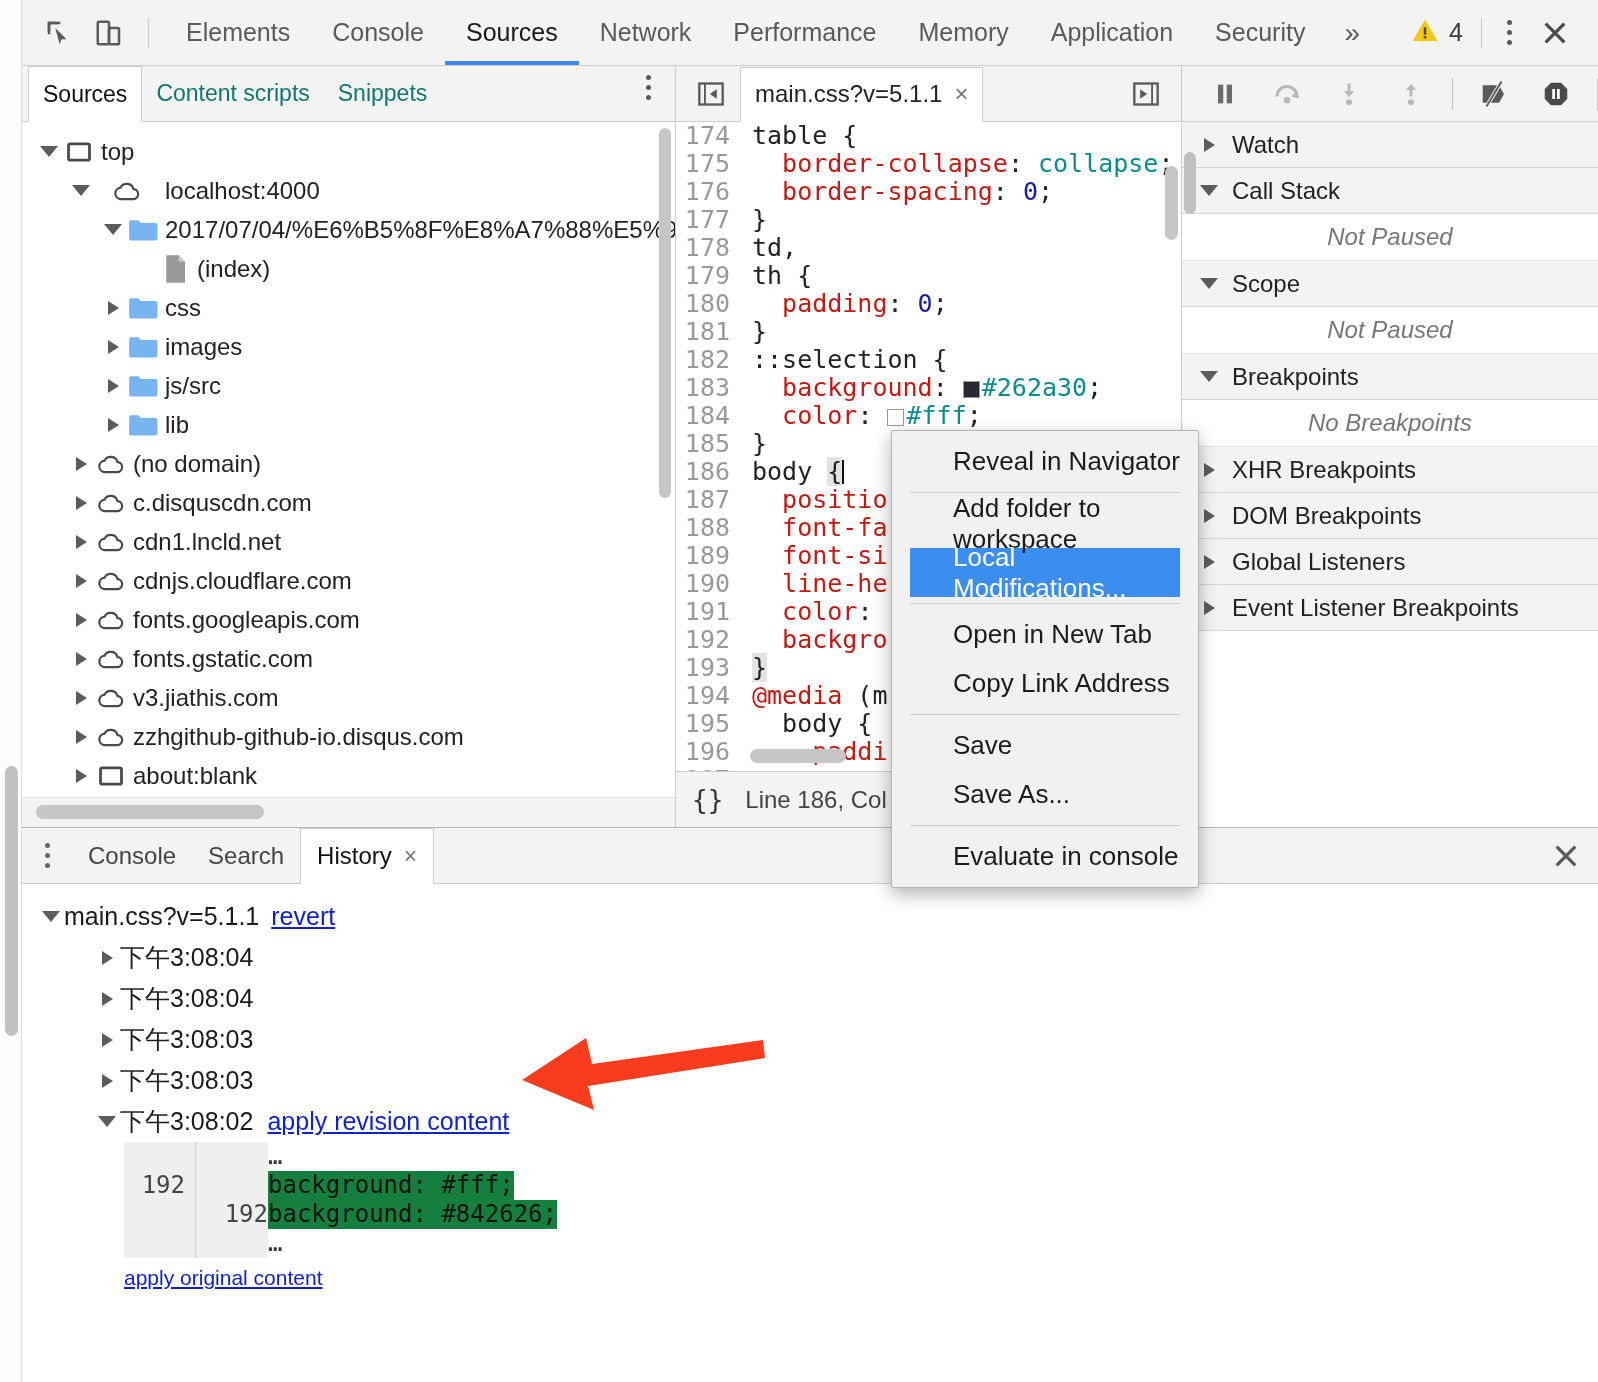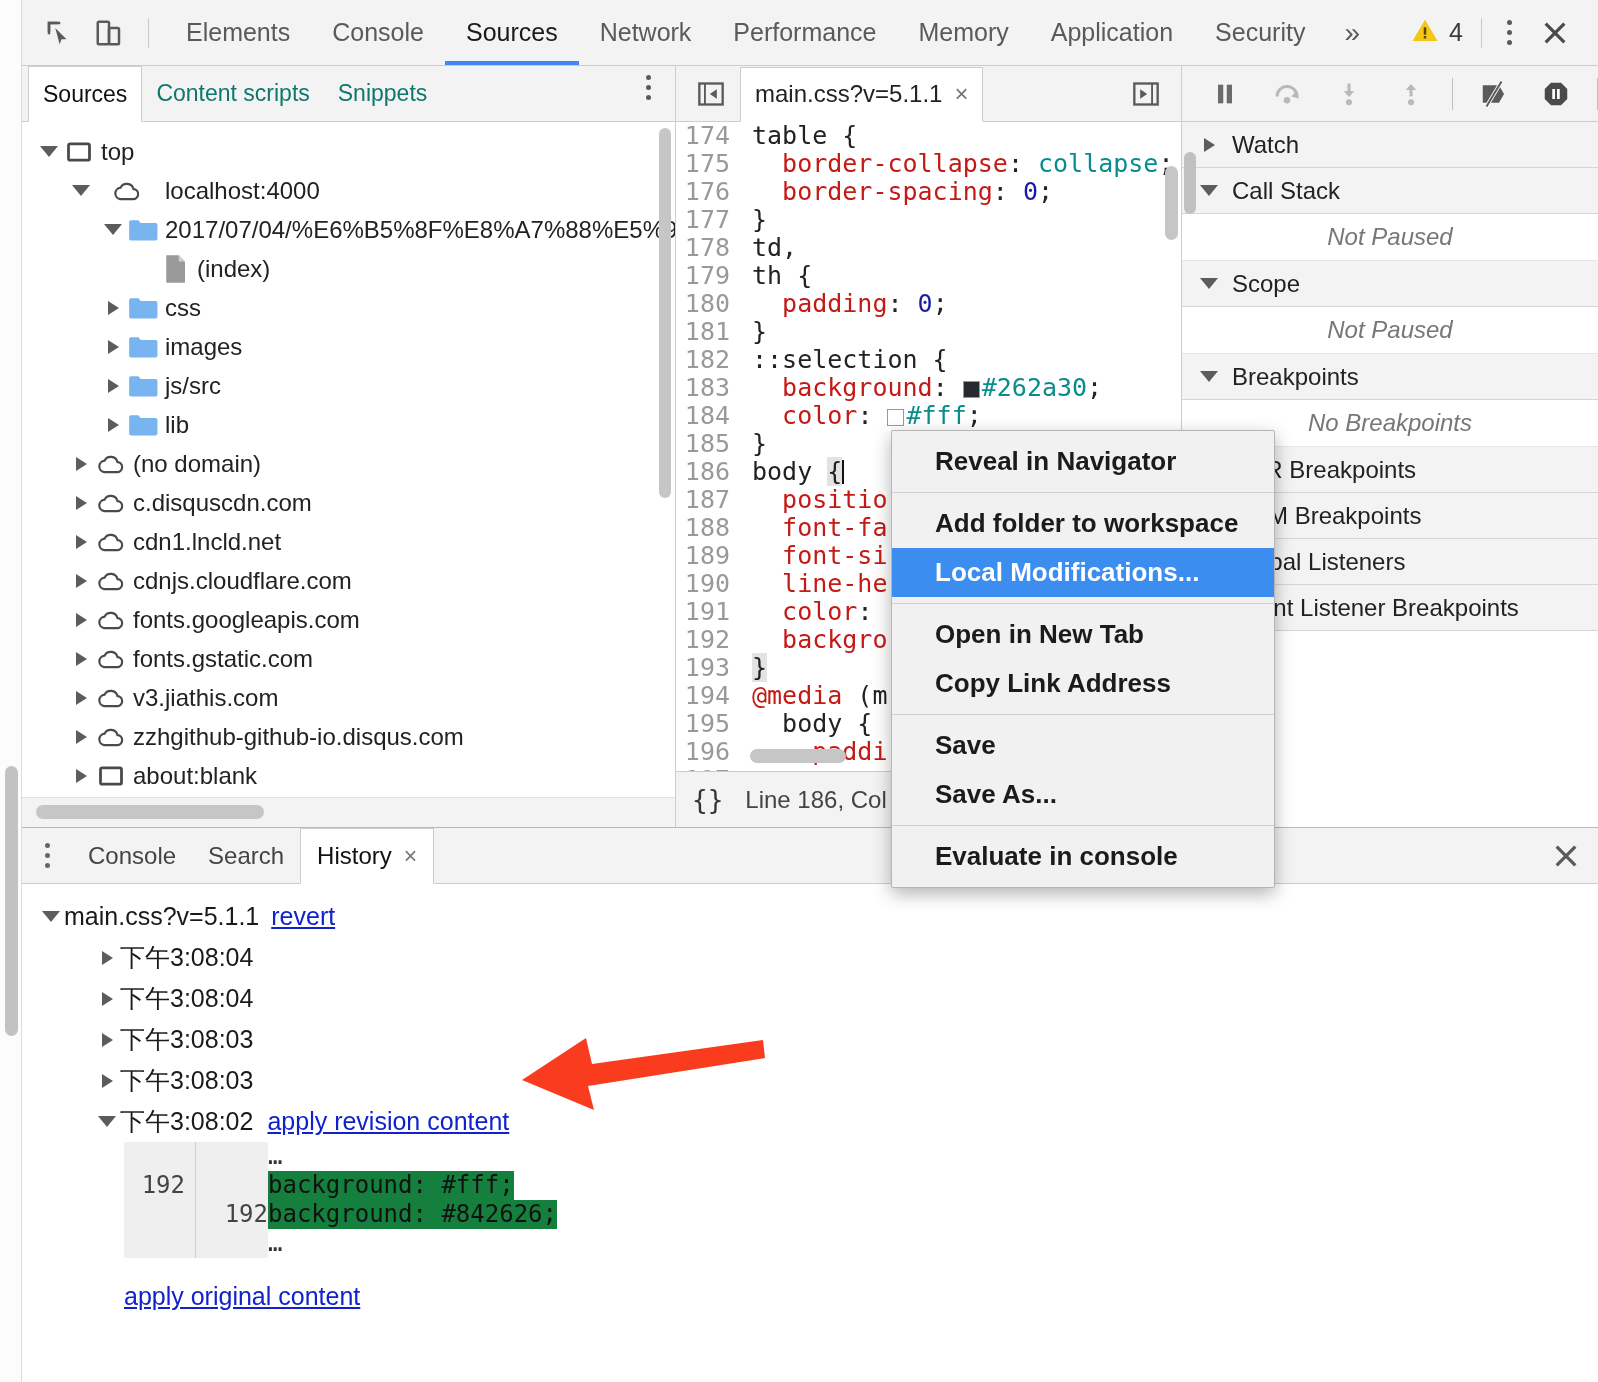--- a/index.html
+++ b/index.html
@@ -130,27 +130,27 @@
   .lnk { color: #1122cc; text-decoration: underline; cursor: pointer; }
   .diff { margin-left: 86px; font-family: "DejaVu Sans Mono", monospace; font-size: 24px; }
   .drow { display: flex; height: 29px; align-items: stretch; }
   .dnum { width: 72px; flex: 0 0 72px; text-align: right; padding-right: 10px; background: #efefef; color: #444;
           border-right: 1px solid #cfcfcf; line-height: 29px; }
   .dnum2 { width: 72px; flex: 0 0 72px; text-align: right; background: #efefef; color: #444; line-height: 29px; }
   .dtxt { padding-left: 0; line-height: 29px; color: #111; white-space: pre; }
   .dtxt.del { background: #15803d; }
   .dtxt.add { background: #15803d; }
   .dtxt.ell { color: #333; letter-spacing: 1px; }
-  .apply-orig { margin-left: 86px; margin-top: 24px; font-size: 25px; }
+  .apply-orig { margin-left: 86px; margin-top: 8px; font-size: 21px; }
 
   
   .ctxmenu {
-    position: absolute; left: 891px; top: 430px; width: 384px;
+    position: absolute; left: 891px; top: 430px; width: 308px;
     background: #f1f1f1; border: 1px solid #b5b5b5; border-radius: 2px;
-    box-shadow: 0 6px 18px rgba(0,0,0,.30); z-index: 50; padding: 6px 0; font-weight: bold;
+    box-shadow: 0 6px 18px rgba(0,0,0,.30); z-index: 50; padding: 6px 18px;
   }
   .ci { height: 49px; display: flex; align-items: center; padding-left: 43px; font-size: 26px; color: #1b1b1b; cursor: pointer; }
   .ci.sel { background: #3b8ef0; color: #fff; }
   .cdiv { height: 1px; background: #cfcfcf; margin: 6px 0; }
 
   
   .arrow { position: absolute; left: 516px; top: 1018px; z-index: 60; pointer-events: none; }
 </style>
 </head>
 <body>

